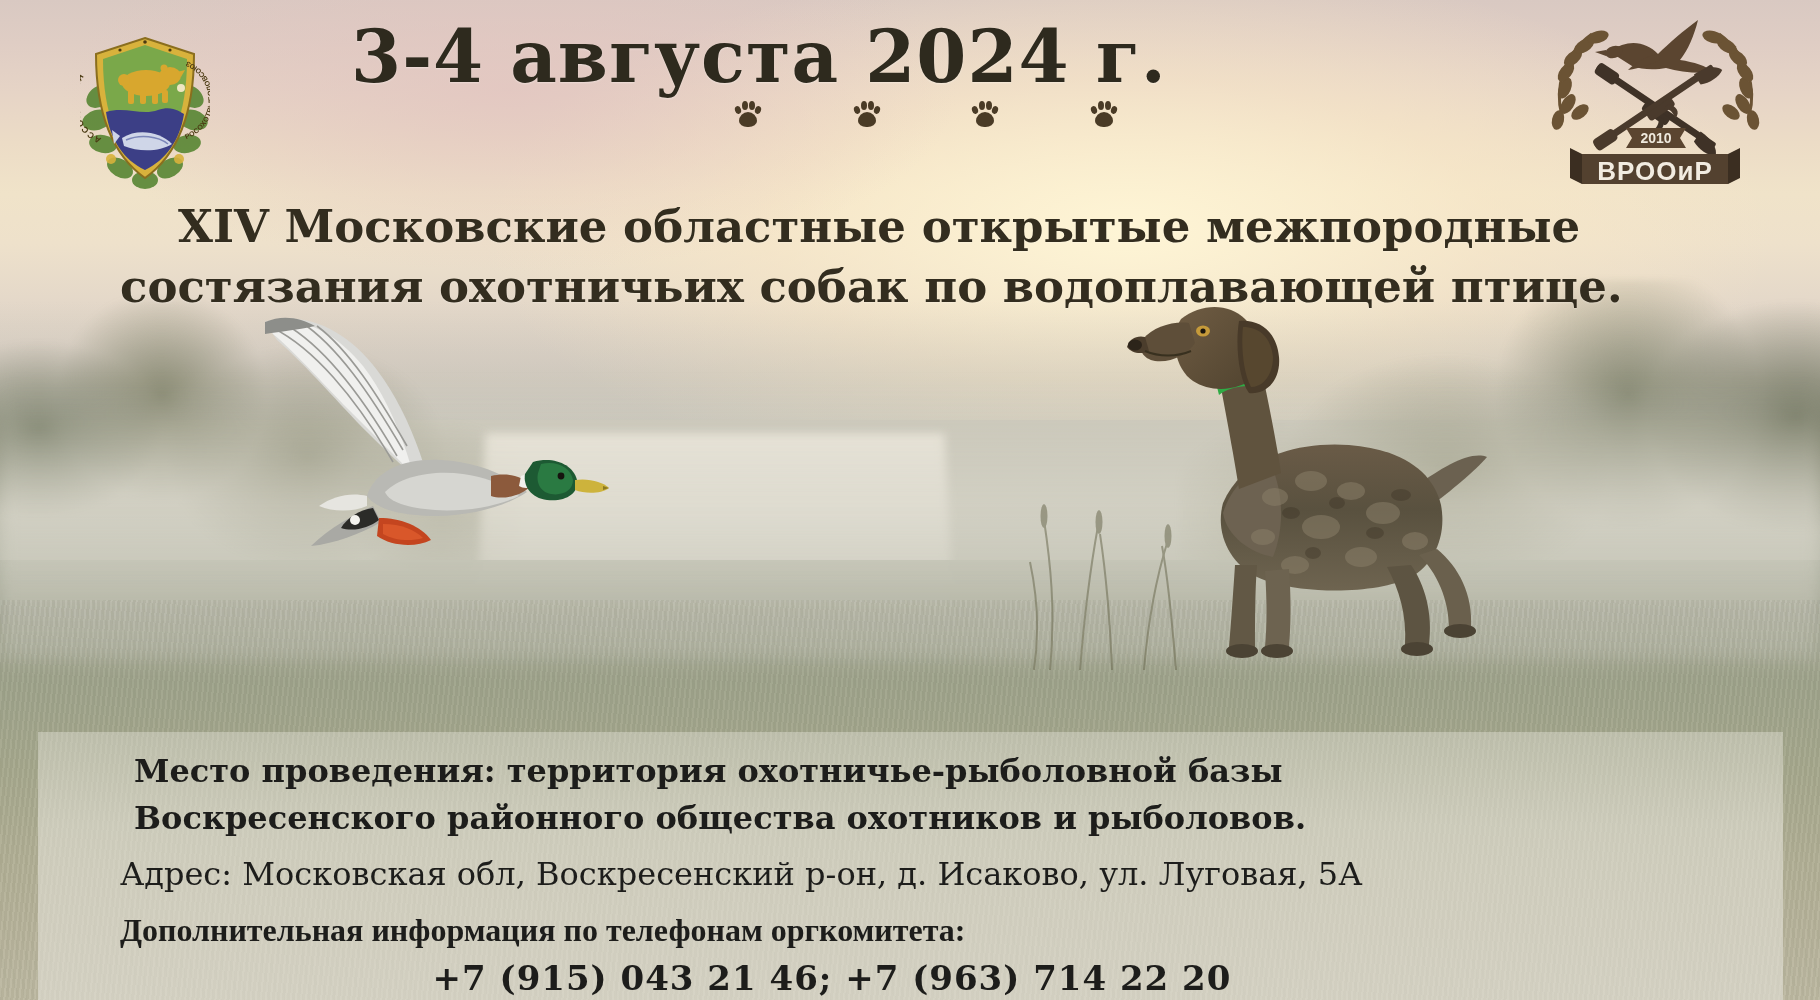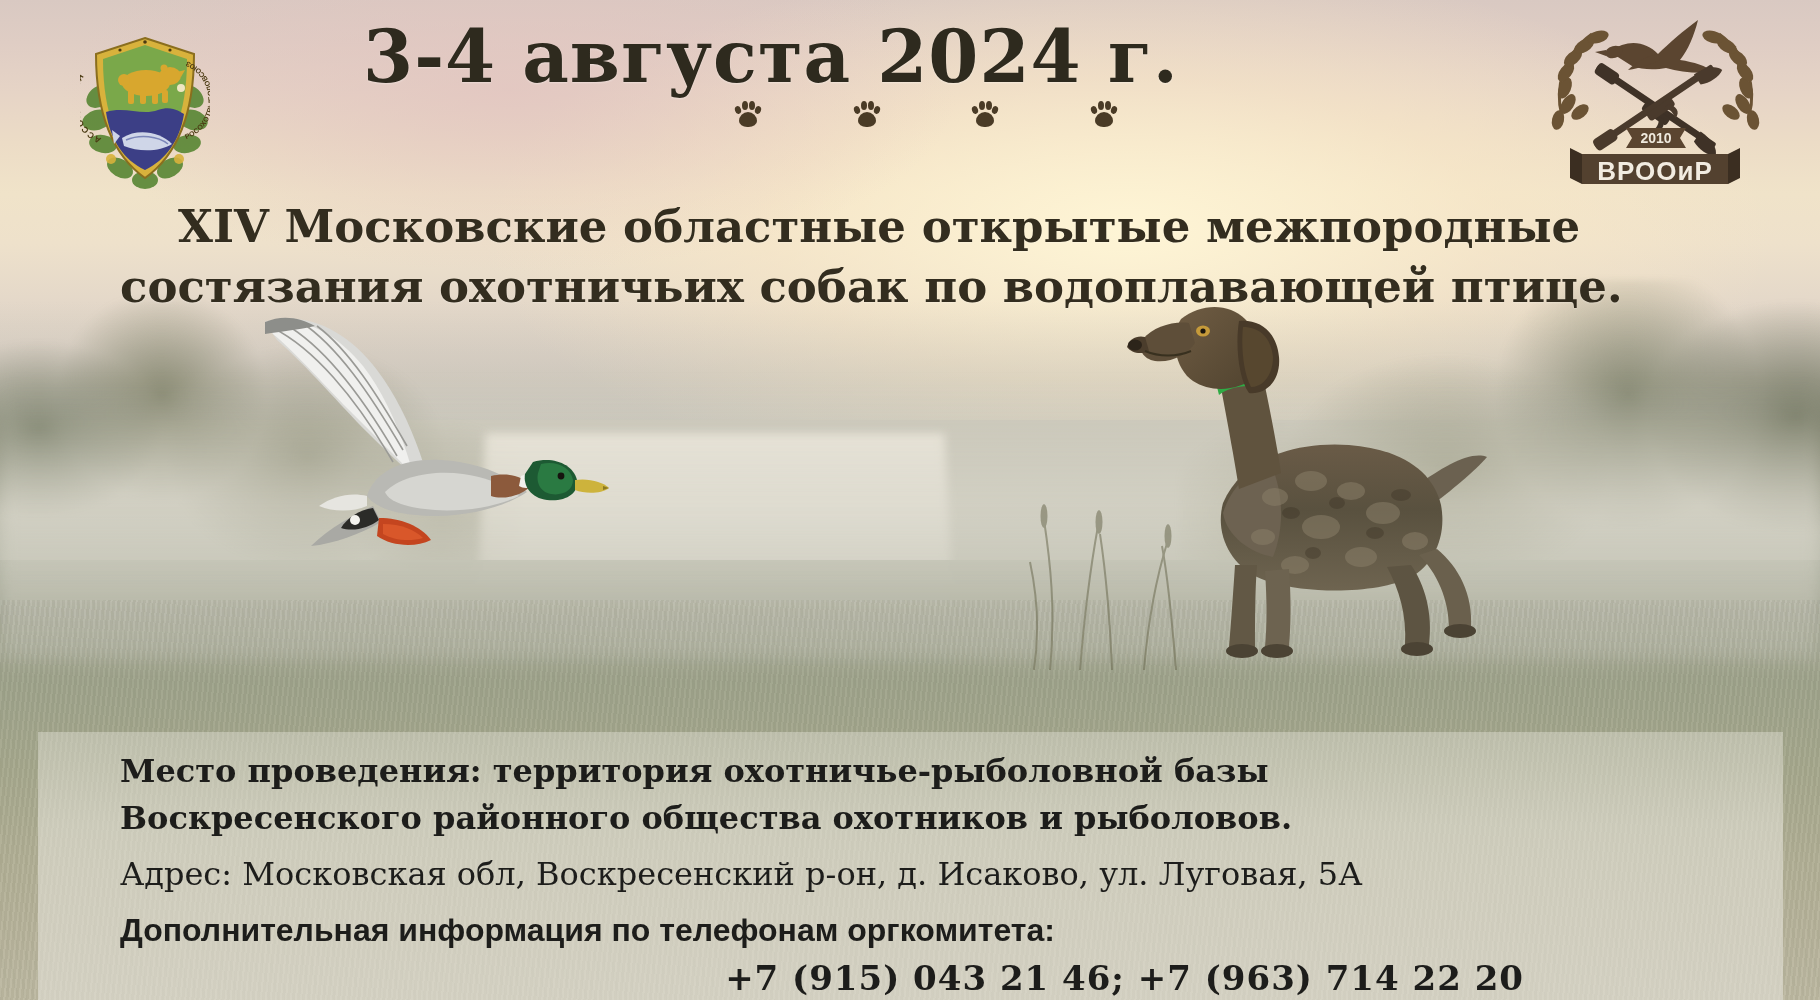--- a/index.html
+++ b/index.html
@@ -88,21 +88,21 @@
   }
 
   
   .info-panel{
     position:absolute;left:38px;bottom:0;width:1745px;height:268px;
     background:linear-gradient(180deg, rgba(233,231,222,.40) 0%, rgba(236,234,226,.52) 35%, rgba(232,230,222,.55) 100%);
   }
 
   
   .date{
-    position:absolute;left:12px;top:14px;width:1518px;
+    position:absolute;left:0;top:14px;width:1518px;
     text-align:center;
     font-family:"DejaVu Serif","Liberation Serif",serif;
     font-weight:bold;
     font-size:72px;
     letter-spacing:1px;
     color:#2e2a1e;
     text-shadow:0 1px 2px rgba(255,255,255,.35);
   }
   .paws{
     position:absolute;left:0;top:95px;width:1820px;
@@ -135,34 +135,34 @@
   .title .l2{display:block;}
 
   .venue{
     position:absolute;left:120px;top:748px;width:1600px;
     font-family:"DejaVu Serif","Liberation Serif",serif;
     font-weight:bold;
     font-size:32px;
     line-height:47px;
     color:#1d1d1b;
   }
-  .venue span{display:block;}
+  .venue span{display:block;margin-left:14px;}
   .addr{
     position:absolute;left:120px;top:855px;width:1640px;
     font-family:"DejaVu Serif","Liberation Serif",serif;
     font-weight:normal;font-size:32px;color:#1d1d1b;
   }
   .extra{
     position:absolute;left:120px;top:912px;width:1640px;
-    font-family:Liberation Sans, sans-serif;
+    font-family:Liberation Serif, serif;
     font-weight:bold;font-size:32px;color:#1d1d1b;
   }
   .phones{
-    position:absolute;left:124px;top:958px;width:1400px;
-    text-align:right;
+    position:absolute;left:132px;top:958px;width:1400px;
+    text-align:center;
     font-family:"DejaVu Serif","Liberation Serif",serif;
     font-weight:bold;font-size:34px;color:#1d1d1b;
     letter-spacing:1px;
   }
 
   
   .logo-left{position:absolute;left:80px;top:28px;width:130px;height:165px;}
   .logo-right{position:absolute;left:1548px;top:8px;width:215px;height:180px;}
 
   

